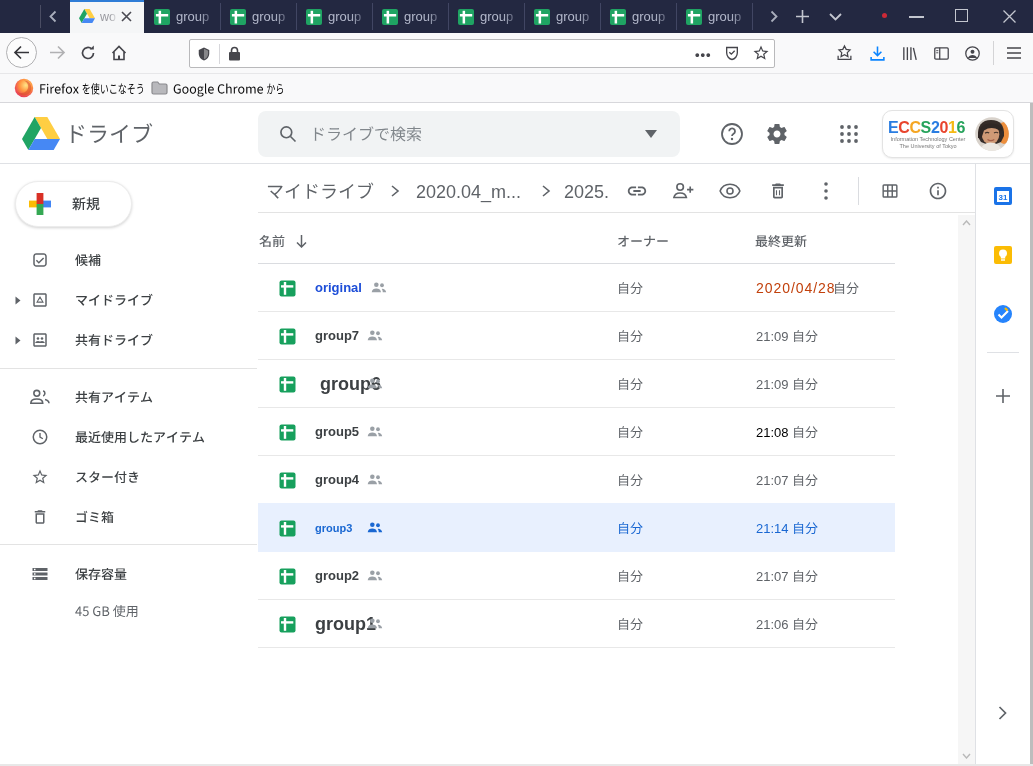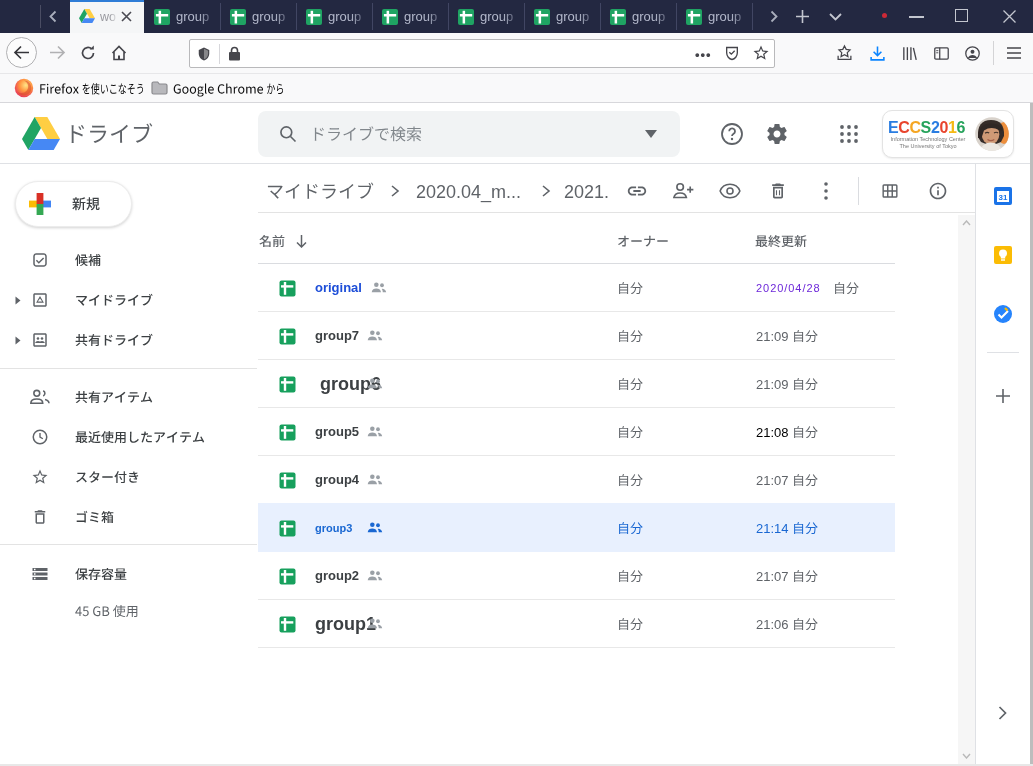--- a/index.html
+++ b/index.html
@@ -315,21 +315,21 @@
 <svg width="109" height="23" viewBox="0 -18 109 23" style="position:absolute;left:266px;top:180px;overflow:visible">
       <path d="M16.7 -11.4Q16.6 -11.3 16.5 -11.1Q16.4 -11 16.3 -10.9Q15.8 -10 15 -9.1Q14.3 -8.1 13.4 -7.1Q12.5 -6 11.5 -5Q10.4 -4 9.2 -3.2L8.1 -4.2Q9.2 -4.9 10.2 -5.8Q11.1 -6.7 11.9 -7.6Q12.7 -8.5 13.3 -9.3Q13.9 -10.2 14.3 -10.8Q13.9 -10.8 13.2 -10.8Q12.6 -10.8 11.7 -10.8Q10.8 -10.8 9.8 -10.8Q8.8 -10.8 7.8 -10.8Q6.8 -10.8 6 -10.8Q5.1 -10.8 4.5 -10.8Q3.9 -10.8 3.7 -10.8Q3.3 -10.8 3 -10.8Q2.6 -10.8 2.3 -10.8Q2 -10.7 1.9 -10.7V-12.3Q2.1 -12.3 2.4 -12.3Q2.7 -12.2 3.1 -12.2Q3.4 -12.2 3.7 -12.2Q3.9 -12.2 4.5 -12.2Q5.1 -12.2 5.9 -12.2Q6.7 -12.2 7.7 -12.2Q8.7 -12.2 9.7 -12.2Q10.7 -12.2 11.7 -12.2Q12.6 -12.2 13.3 -12.2Q14 -12.2 14.4 -12.2Q15.2 -12.2 15.6 -12.3ZM8.2 -2.9Q7.8 -3.3 7.3 -3.8Q6.7 -4.3 6.1 -4.8Q5.5 -5.3 5 -5.7Q4.5 -6.2 4.1 -6.4L5.3 -7.4Q5.6 -7.1 6.1 -6.7Q6.6 -6.3 7.2 -5.8Q7.8 -5.3 8.4 -4.8Q9 -4.3 9.5 -3.8Q10.1 -3.2 10.7 -2.6Q11.3 -1.9 11.9 -1.3Q12.4 -0.7 12.8 -0.2L11.5 0.8Q11.2 0.3 10.6 -0.3Q10.1 -0.9 9.4 -1.6Q8.8 -2.3 8.2 -2.9Z M19.6 -6.5Q21.9 -7.1 23.9 -8Q25.9 -8.9 27.4 -9.9Q28.4 -10.4 29.2 -11.1Q30.1 -11.8 30.9 -12.6Q31.7 -13.3 32.3 -14.1L33.5 -13Q32.8 -12.2 31.9 -11.4Q31 -10.6 30 -9.9Q29 -9.2 28 -8.5Q27 -7.9 25.8 -7.3Q24.5 -6.7 23.1 -6.1Q21.7 -5.6 20.3 -5.1ZM27.1 -9.1 28.7 -9.6V-1.4Q28.7 -1 28.7 -0.7Q28.7 -0.3 28.7 0.1Q28.7 0.4 28.8 0.6H27Q27 0.4 27.1 0.1Q27.1 -0.3 27.1 -0.7Q27.1 -1 27.1 -1.4Z M47.8 -13Q48 -12.6 48.3 -12.2Q48.7 -11.7 48.9 -11.2Q49.2 -10.7 49.5 -10.2L48.4 -9.8Q48.2 -10.2 47.9 -10.7Q47.7 -11.2 47.4 -11.7Q47.1 -12.1 46.8 -12.5ZM50 -13.9Q50.2 -13.5 50.5 -13.1Q50.8 -12.6 51.2 -12.1Q51.5 -11.6 51.7 -11.2L50.7 -10.7Q50.4 -11.2 50.2 -11.6Q49.9 -12.1 49.6 -12.6Q49.3 -13 49 -13.4ZM41.5 -1.4Q41.5 -1.6 41.5 -2.4Q41.5 -3.1 41.5 -4.2Q41.5 -5.2 41.5 -6.4Q41.5 -7.6 41.5 -8.7Q41.5 -9.8 41.5 -10.6Q41.5 -11.4 41.5 -11.8Q41.5 -12.2 41.5 -12.7Q41.4 -13.3 41.4 -13.7H43.1Q43.1 -13.3 43 -12.8Q43 -12.2 43 -11.8Q43 -11.1 43 -10.1Q43 -9.2 43 -8.1Q43 -6.9 43 -5.9Q43 -4.8 43 -3.8Q43 -2.9 43 -2.2Q43 -1.6 43 -1.4Q43 -1.1 43 -0.7Q43 -0.3 43.1 0.1Q43.1 0.5 43.1 0.8H41.4Q41.4 0.3 41.5 -0.3Q41.5 -0.9 41.5 -1.4ZM42.7 -9Q43.6 -8.7 44.6 -8.3Q45.7 -8 46.8 -7.6Q47.9 -7.1 48.9 -6.7Q49.9 -6.3 50.7 -5.9L50.1 -4.4Q49.3 -4.8 48.3 -5.2Q47.4 -5.7 46.3 -6.1Q45.3 -6.5 44.4 -6.8Q43.4 -7.2 42.7 -7.4Z M58.2 -13.4Q58.5 -13.4 58.9 -13.3Q59.3 -13.3 59.8 -13.3Q60.1 -13.3 60.8 -13.3Q61.5 -13.3 62.4 -13.3Q63.3 -13.3 64.2 -13.3Q65.1 -13.3 65.8 -13.3Q66.5 -13.3 66.9 -13.3Q67.3 -13.3 67.7 -13.3Q68.2 -13.4 68.5 -13.4V-11.9Q68.2 -11.9 67.7 -12Q67.3 -12 66.8 -12Q66.5 -12 65.8 -12Q65.1 -12 64.2 -12Q63.3 -12 62.4 -12Q61.5 -12 60.8 -12Q60.1 -12 59.8 -12Q59.4 -12 58.9 -12Q58.5 -11.9 58.2 -11.9ZM69.8 -8.7Q69.7 -8.5 69.7 -8.4Q69.6 -8.2 69.6 -8.1Q69.2 -6.8 68.6 -5.5Q67.9 -4.1 66.9 -3Q65.5 -1.5 63.9 -0.6Q62.2 0.3 60.5 0.7L59.4 -0.5Q61.3 -0.9 62.9 -1.8Q64.6 -2.6 65.7 -3.8Q66.5 -4.7 67.1 -5.8Q67.6 -6.8 67.9 -7.8Q67.7 -7.8 67.1 -7.8Q66.6 -7.8 65.8 -7.8Q65 -7.8 64.1 -7.8Q63.2 -7.8 62.2 -7.8Q61.3 -7.8 60.5 -7.8Q59.7 -7.8 59.1 -7.8Q58.5 -7.8 58.3 -7.8Q58 -7.8 57.5 -7.8Q57 -7.8 56.5 -7.8V-9.3Q57 -9.2 57.5 -9.2Q57.9 -9.2 58.3 -9.2Q58.5 -9.2 59.1 -9.2Q59.6 -9.2 60.4 -9.2Q61.2 -9.2 62.1 -9.2Q63 -9.2 63.9 -9.2Q64.9 -9.2 65.7 -9.2Q66.5 -9.2 67 -9.2Q67.6 -9.2 67.8 -9.2Q68.1 -9.2 68.4 -9.2Q68.6 -9.2 68.8 -9.3Z M73.6 -6.5Q75.9 -7.1 77.9 -8Q79.9 -8.9 81.4 -9.9Q82.4 -10.4 83.2 -11.1Q84.1 -11.8 84.9 -12.6Q85.7 -13.3 86.3 -14.1L87.5 -13Q86.8 -12.2 85.9 -11.4Q85 -10.6 84 -9.9Q83 -9.2 82 -8.5Q81 -7.9 79.8 -7.3Q78.5 -6.7 77.1 -6.1Q75.7 -5.6 74.3 -5.1ZM81.1 -9.1 82.7 -9.6V-1.4Q82.7 -1 82.7 -0.7Q82.7 -0.3 82.7 0.1Q82.7 0.4 82.8 0.6H81Q81 0.4 81.1 0.1Q81.1 -0.3 81.1 -0.7Q81.1 -1 81.1 -1.4Z M103.6 -15Q103.8 -14.7 104.1 -14.2Q104.4 -13.8 104.6 -13.4Q104.9 -12.9 105 -12.6L104 -12.1Q103.9 -12.5 103.6 -12.9Q103.4 -13.4 103.1 -13.8Q102.8 -14.2 102.6 -14.6ZM105.9 -15.4Q106.1 -15.1 106.4 -14.7Q106.7 -14.3 106.9 -13.8Q107.2 -13.4 107.4 -13L106.4 -12.6Q106.1 -13.2 105.7 -13.9Q105.3 -14.5 104.9 -15ZM105.2 -11.7Q105.1 -11.5 105.1 -11.3Q105 -11.1 105 -10.8Q104.8 -10.1 104.6 -9.2Q104.3 -8.4 104 -7.5Q103.7 -6.6 103.2 -5.7Q102.8 -4.9 102.3 -4.2Q101.4 -3.1 100.4 -2.2Q99.4 -1.3 98.1 -0.6Q96.8 0.1 95.2 0.6L94 -0.7Q95.7 -1.2 97 -1.8Q98.3 -2.4 99.3 -3.3Q100.2 -4.1 101 -5Q101.6 -5.9 102.1 -6.9Q102.6 -7.9 102.9 -9Q103.2 -10 103.3 -10.9Q103.1 -10.9 102.4 -10.9Q101.7 -10.9 100.7 -10.9Q99.8 -10.9 98.7 -10.9Q97.7 -10.9 96.7 -10.9Q95.8 -10.9 95.1 -10.9Q94.4 -10.9 94.1 -10.9Q93.6 -10.9 93.1 -10.9Q92.7 -10.9 92.3 -10.9V-12.4Q92.6 -12.4 92.9 -12.4Q93.2 -12.4 93.5 -12.3Q93.9 -12.3 94.1 -12.3Q94.4 -12.3 94.9 -12.3Q95.5 -12.3 96.2 -12.3Q97 -12.3 97.9 -12.3Q98.7 -12.3 99.6 -12.3Q100.5 -12.3 101.2 -12.3Q102 -12.3 102.5 -12.3Q103 -12.3 103.2 -12.3Q103.4 -12.3 103.6 -12.3Q103.9 -12.4 104.1 -12.4Z" fill="#5f6368"></path>
     </svg>
 <svg class="abs" style="left:390px;top:185px" width="10" height="12" viewBox="0 0 10 12">
       <path d="M2 1l6 5-6 5" stroke="#5f6368" stroke-width="1.6" fill="none"></path>
     </svg>
 <div class="abs" style="left:416px;top:182px;font-size:18px;color:#5f6368;white-space:nowrap">2020.04_m...</div>
 <svg class="abs" style="left:541px;top:185px" width="10" height="12" viewBox="0 0 10 12">
       <path d="M2 1l6 5-6 5" stroke="#5f6368" stroke-width="1.6" fill="none"></path>
     </svg>
-<div class="abs" style="left:564px;top:182px;font-size:18px;color:#5f6368;white-space:nowrap">2021.</div>
+<div class="abs" style="left:564px;top:182px;font-size:18px;color:#5f6368;white-space:nowrap">2025.</div>
 <svg class="abs" style="left:626px;top:180px" width="22" height="22" viewBox="0 0 24 24">
       <path d="M3.9 12c0-1.71 1.39-3.1 3.1-3.1h4V7H7c-2.76 0-5 2.24-5 5s2.24 5 5 5h4v-1.9H7c-1.71 0-3.1-1.39-3.1-3.1zM8 13h8v-2H8v2zm9-6h-4v1.9h4c1.71 0 3.1 1.39 3.1 3.1s-1.39 3.1-3.1 3.1h-4V17h4c2.76 0 5-2.24 5-5s-2.24-5-5-5z" fill="#5f6368"></path>
     </svg>
 <svg class="abs" style="left:672px;top:181px" width="23" height="20" viewBox="0 0 24 20">
       <circle cx="8.5" cy="5.8" r="3.4" fill="none" stroke="#5f6368" stroke-width="1.7"></circle>
       <path d="M2 16.8c.6-3.2 3.3-4.7 6.5-4.7s5.9 1.5 6.5 4.7z" fill="none" stroke="#5f6368" stroke-width="1.7"></path>
       <path d="M19 5.2v6.6M15.7 8.5h6.6" stroke="#5f6368" stroke-width="1.7"></path>
     </svg>
 <svg class="abs" style="left:719px;top:182px" width="22" height="18" viewBox="0 0 24 18">
       <path d="M12 1.7c-4.9 0-9.1 3-10.8 7.3 1.7 4.3 5.9 7.3 10.8 7.3s9.1-3 10.8-7.3C21.1 4.7 16.9 1.7 12 1.7z" fill="none" stroke="#5f6368" stroke-width="1.7"></path>
@@ -380,21 +380,21 @@
 <div class="abs" style="left:315px;top:280px;font-size:13px;font-weight:bold;color:#1d4ed8;line-height:16px">original</div>
 <svg class="abs" style="left:371px;top:282px" width="16" height="11" viewBox="0 0 24 16">
 <circle cx="8" cy="4" r="3.4" fill="#9aa0a6"></circle>
       <circle cx="16.5" cy="4.6" r="2.9" fill="#9aa0a6"></circle>
 <path d="M1 15c.6-3.9 3.4-5.4 7-5.4s6.4 1.5 7 5.4z" fill="#9aa0a6"></path>
 <path d="M16.8 9.7c3 .2 5.5 1.6 6 5.3h-5.2c0-2-.3-3.6-1.5-4.9z" fill="#9aa0a6"></path>
     </svg>
 <svg class="abs" style="left:617px;top:280px;overflow:visible" width="27" height="17" viewBox="0 -13 27 17">
       <use href="#jib" fill="#5f6368"></use>
     </svg>
-<div class="abs" style="left:756px;top:281px;font-size:11px;color:#6d28d9;line-height:15px;letter-spacing:0.95px;">2020/04/28</div>
+<div class="abs" style="left:756px;top:281px;font-size:14px;color:#c2410c;line-height:15px;letter-spacing:0.95px;">2020/04/28</div>
 <svg class="abs" style="left:833px;top:280px;overflow:visible" width="27" height="17" viewBox="0 -13 27 17">
       <use href="#jib" fill="#5f6368"></use>
     </svg>
 <div class="abs" style="left:258px;top:359px;width:637px;height:1px;background:#e8e8e8"></div>
 <svg class="abs" style="left:279px;top:328px" width="17" height="17" viewBox="0 0 17 17">
 <rect x="0.5" y="0.5" width="16" height="16" rx="2" fill="#17a05d"></rect>
 <rect x="4.8" y="2" width="2.4" height="12.8" fill="#fff"></rect>
       <rect x="2" y="5.2" width="12.3" height="2.4" fill="#fff"></rect>
     </svg>
 <div class="abs" style="left:315px;top:328px;font-size:13px;font-weight:bold;color:#3c4043;line-height:16px">group7</div>

